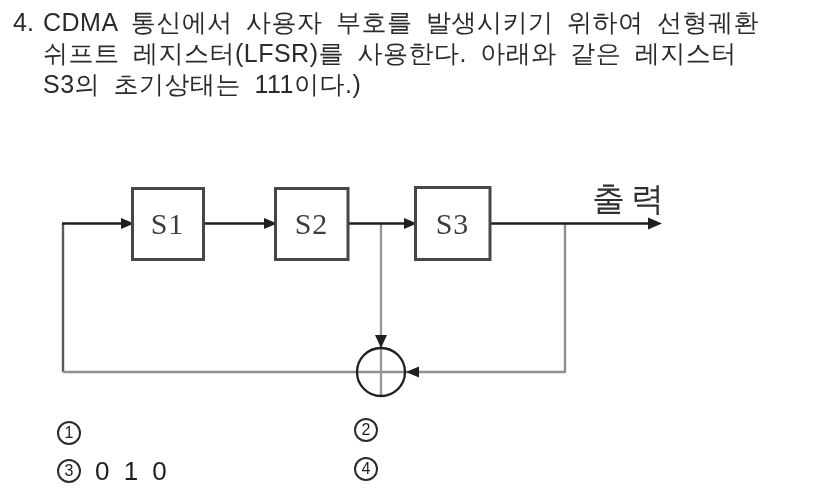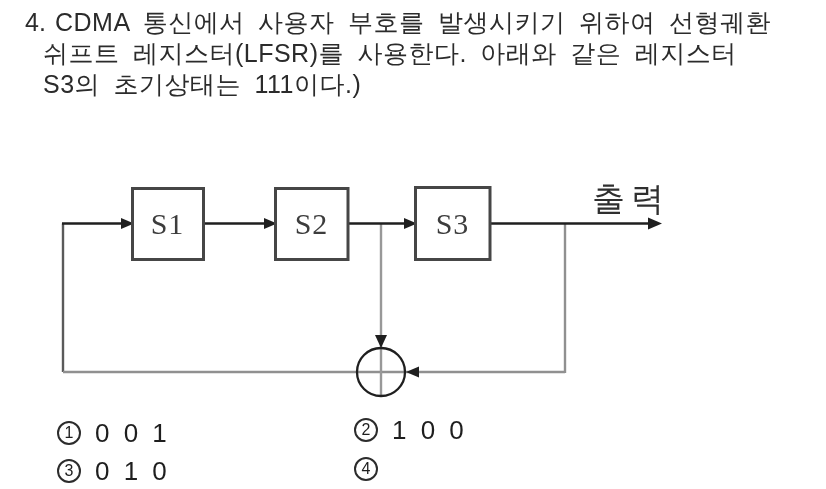--- a/index.html
+++ b/index.html
@@ -22,21 +22,21 @@
     left: 13px;
     top: 7px;
     width: 800px;
     font-size: 25px;
     line-height: 31px;
     letter-spacing: 0.5px;
     word-spacing: 6px;
     color: #2b2b2b;
   }
   .qline { padding-left: 30px; white-space: nowrap; }
-  .qline.first { padding-left: 0; margin-left: 12px; }
+  .qline.first { padding-left: 0; }
   .qnum {
     display: inline-block;
     width: 30px;
     letter-spacing: 0;
   }
 
   
   .diagram-svg {
     position: absolute;
     left: 0;
@@ -123,25 +123,23 @@
   <text class="reg-label" x="311.5" y="64" text-anchor="middle">S2</text>
   <text class="reg-label" x="452.5" y="64" text-anchor="middle">S3</text>
 
   <circle cx="381" cy="202" r="24" fill="none" stroke="#1f1f1f" stroke-width="2.3"></circle>
 
   <text class="out-label" x="592" y="40">출력</text>
 </svg>
 
 <div class="option opt-1">
   <span class="onum">1</span>
-  <span class="oval">0 0 1</span>
 </div>
 <div class="option opt-2">
   <span class="onum">2</span>
-  <span class="oval">1 0 0</span>
 </div>
 <div class="option opt-3">
   <span class="onum">3</span>
   <span class="oval">0 1 0</span>
 </div>
 <div class="option opt-4">
   <span class="onum">4</span>
 </div>
 
 </body></html>

